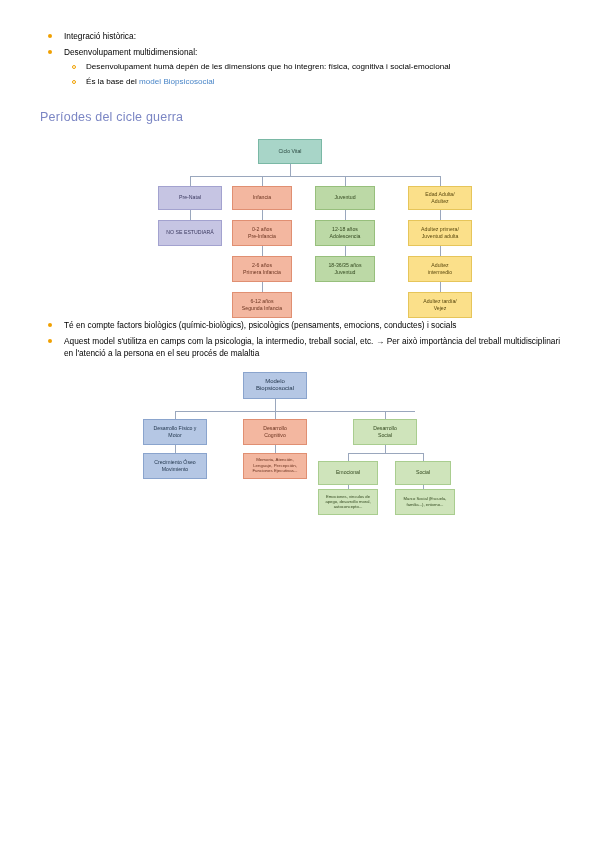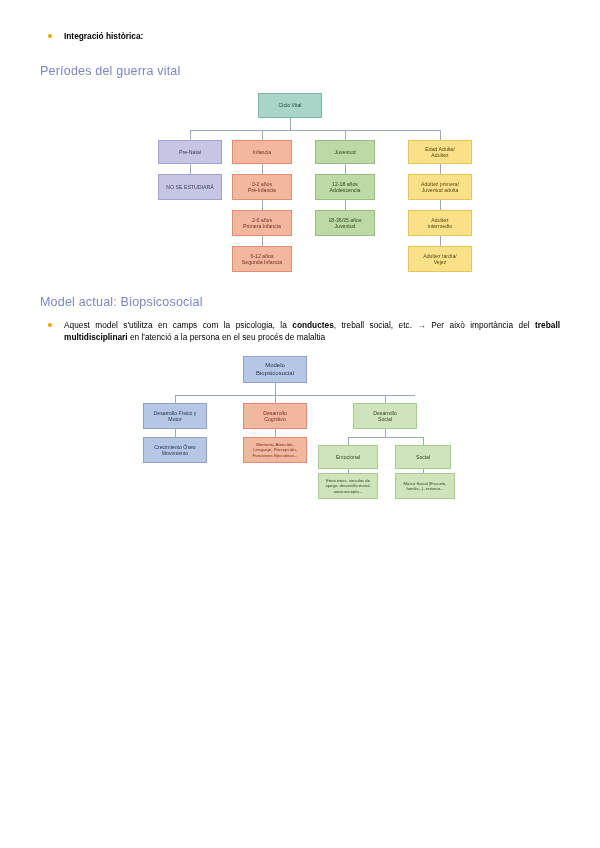--- a/index.html
+++ b/index.html
@@ -69,21 +69,21 @@
     position: absolute;
     left: 8px;
     top: 4px;
     width: 4px;
     height: 4px;
     border-radius: 50%;
     border: 1px solid #f0a000;
     background: transparent;
     box-sizing: border-box;
   }
-  b, .b { font-weight: bold; }
+  b, .b { font-weight: normal; }
   .link { color: #4a86c8; }
 
   h2.section {
     font-size: 12.5px;
     font-weight: normal;
     color: #7b86c4;
     margin: 22px 0 10px 0;
     letter-spacing: 0.2px;
   }
   h2.section.purple { color: #7b86c4; }
@@ -136,23 +136,32 @@
 </head>
 <body>
 
 <div class="page">
   <div class="content">
 
     <ul class="lvl1">
       <li>
         <b>Integració històrica:</b>
       </li>
+      <li>
+        <b>Desenvolupament multidimensional:</b>
+        <ul class="lvl2">
+          <li>Desenvolupament humà depèn de les dimensions que ho integren: física, cognitiva i social-emocional</li>
+          <li>
+            <span>És la base del </span><span class="link">model Biopsicosocial</span>
+          </li>
+        </ul>
+      </li>
     </ul>
 
-    <h2 class="section purple">Períodes del guerra vital</h2>
+    <h2 class="section purple">Períodes del cicle guerra</h2>
 
     <div class="diagram1">
 
       <div class="line v" style="left:250px; top:30px; height:12px;"></div>
       <div class="line h" style="left:150px; top:42px; width:250px;"></div>
       <div class="line v" style="left:150px; top:42px; height:10px;"></div>
       <div class="line v" style="left:222px; top:42px; height:10px;"></div>
       <div class="line v" style="left:305px; top:42px; height:10px;"></div>
       <div class="line v" style="left:400px; top:42px; height:10px;"></div>
 
@@ -218,25 +227,27 @@
       <div class="node c-salmon" style="left:192px; top:158px; width:60px; height:26px;">
         <span class="t" style="white-space:pre-line;">6-12 años
 Segunda Infancia</span>
       </div>
       <div class="node c-yellow" style="left:368px; top:158px; width:64px; height:26px;">
         <span class="t" style="white-space:pre-line;">Adultez tardía/
 Vejez</span>
       </div>
     </div>
 
-    <h2 class="section purple">Model actual: Biopsicosocial</h2>
 
     <ul class="lvl1">
+      <li>
+        Té en compte <b>factors biològics</b> (químic-biològics), psicològics (pensaments, emocions, conductes) i socials
+      </li>
       <li class="justify">
-        Aquest model s'utilitza en camps com la psicologia, la <b>conductes</b>, treball social, etc. → Per això importància del <b>treball multidisciplinari</b> en l'atenció a la persona en el seu procés de malaltia
+        Aquest model s'utilitza en camps com la psicologia, la <b>intermedio</b>, treball social, etc. → Per això importància del <b>treball multidisciplinari</b> en l'atenció a la persona en el seu procés de malaltia
       </li>
     </ul>
 
     <div class="diagram2">
 
       <div class="line v" style="left:235px; top:32px; height:12px;"></div>
       <div class="line h" style="left:135px; top:44px; width:240px;"></div>
       <div class="line v" style="left:135px; top:44px; height:8px;"></div>
       <div class="line v" style="left:235px; top:44px; height:8px;"></div>
       <div class="line v" style="left:345px; top:44px; height:8px;"></div>

